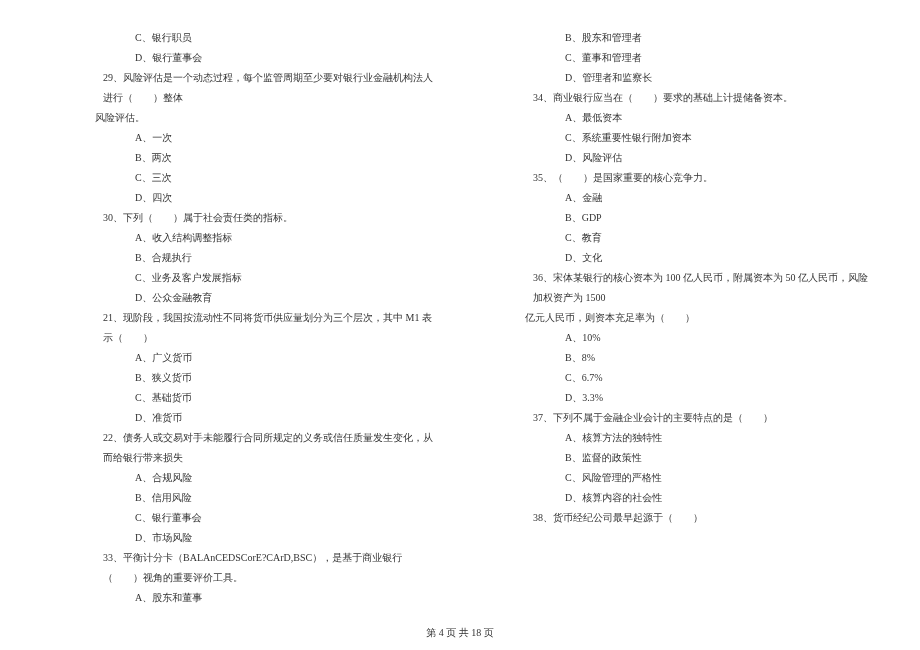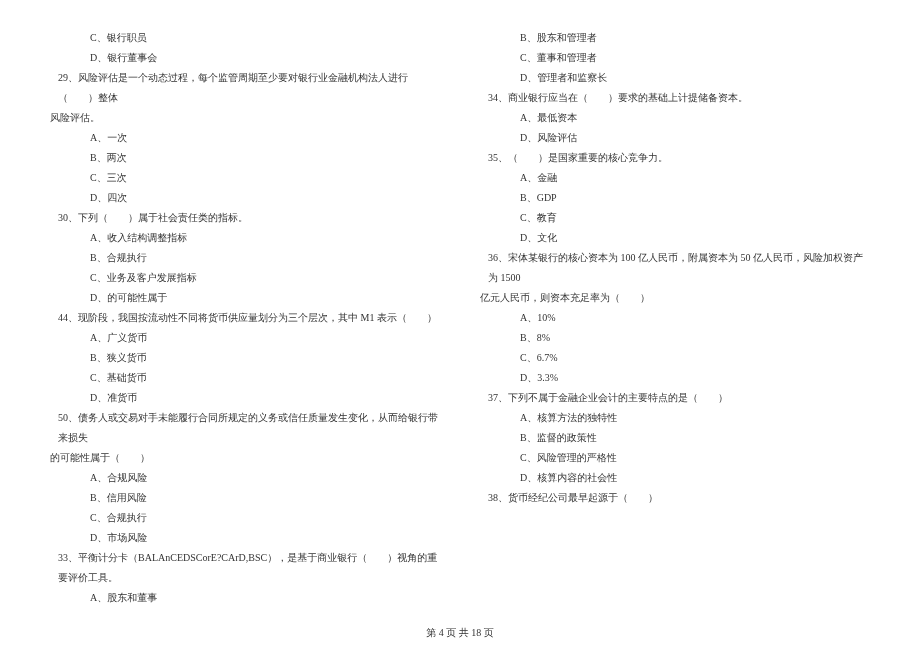--- a/index.html
+++ b/index.html
@@ -18,20 +18,21 @@
     .page-container {
       display: flex;
       padding: 28px 50px 10px 50px;
       gap: 40px;
     }
     .column {
       flex: 1;
       font-size: 10px;
       line-height: 20px;
       color: #333;
+      margin-left: 45px;
     }
     .option {
       padding-left: 40px;
     }
     .question {
       padding-left: 8px;
     }
     .question-indent {
       padding-left: 0;
     }
@@ -55,42 +56,42 @@
     <div class="question">29、风险评估是一个动态过程，每个监管周期至少要对银行业金融机构法人进行（　　）整体</div>
     <div class="question-indent">风险评估。</div>
     <div class="option">A、一次</div>
     <div class="option">B、两次</div>
     <div class="option">C、三次</div>
     <div class="option">D、四次</div>
     <div class="question">30、下列（　　）属于社会责任类的指标。</div>
     <div class="option">A、收入结构调整指标</div>
     <div class="option">B、合规执行</div>
     <div class="option">C、业务及客户发展指标</div>
-    <div class="option">D、的可能性属于</div>
-    <div class="question">44、现阶段，我国按流动性不同将货币供应量划分为三个层次，其中 M1 表示（　　）</div>
+    <div class="option">D、公众金融教育</div>
+    <div class="question">21、现阶段，我国按流动性不同将货币供应量划分为三个层次，其中 M1 表示（　　）</div>
     <div class="option">A、广义货币</div>
     <div class="option">B、狭义货币</div>
     <div class="option">C、基础货币</div>
     <div class="option">D、准货币</div>
-    <div class="question">50、债务人或交易对手未能履行合同所规定的义务或信任质量发生变化，从而给银行带来损失</div>
-    <div class="question-indent">的可能性属于（　　）</div>
+    <div class="question">22、债务人或交易对手未能履行合同所规定的义务或信任质量发生变化，从而给银行带来损失</div>
     <div class="option">A、合规风险</div>
     <div class="option">B、信用风险</div>
-    <div class="option">C、合规执行</div>
+    <div class="option">C、银行董事会</div>
     <div class="option">D、市场风险</div>
     <div class="question">33、平衡计分卡（BALAnCEDSCorE?CArD,BSC），是基于商业银行（　　）视角的重要评价工具。</div>
     <div class="option">A、股东和董事</div>
   </div>
 
   <div class="column">
     <div class="option">B、股东和管理者</div>
     <div class="option">C、董事和管理者</div>
     <div class="option">D、管理者和监察长</div>
     <div class="question">34、商业银行应当在（　　）要求的基础上计提储备资本。</div>
     <div class="option">A、最低资本</div>
+    <div class="option">C、系统重要性银行附加资本</div>
     <div class="option">D、风险评估</div>
     <div class="question">35、（　　）是国家重要的核心竞争力。</div>
     <div class="option">A、金融</div>
     <div class="option">B、GDP</div>
     <div class="option">C、教育</div>
     <div class="option">D、文化</div>
     <div class="question">36、宋体某银行的核心资本为 100 亿人民币，附属资本为 50 亿人民币，风险加权资产为 1500</div>
     <div class="question-indent">亿元人民币，则资本充足率为（　　）</div>
     <div class="option">A、10%</div>
     <div class="option">B、8%</div>

